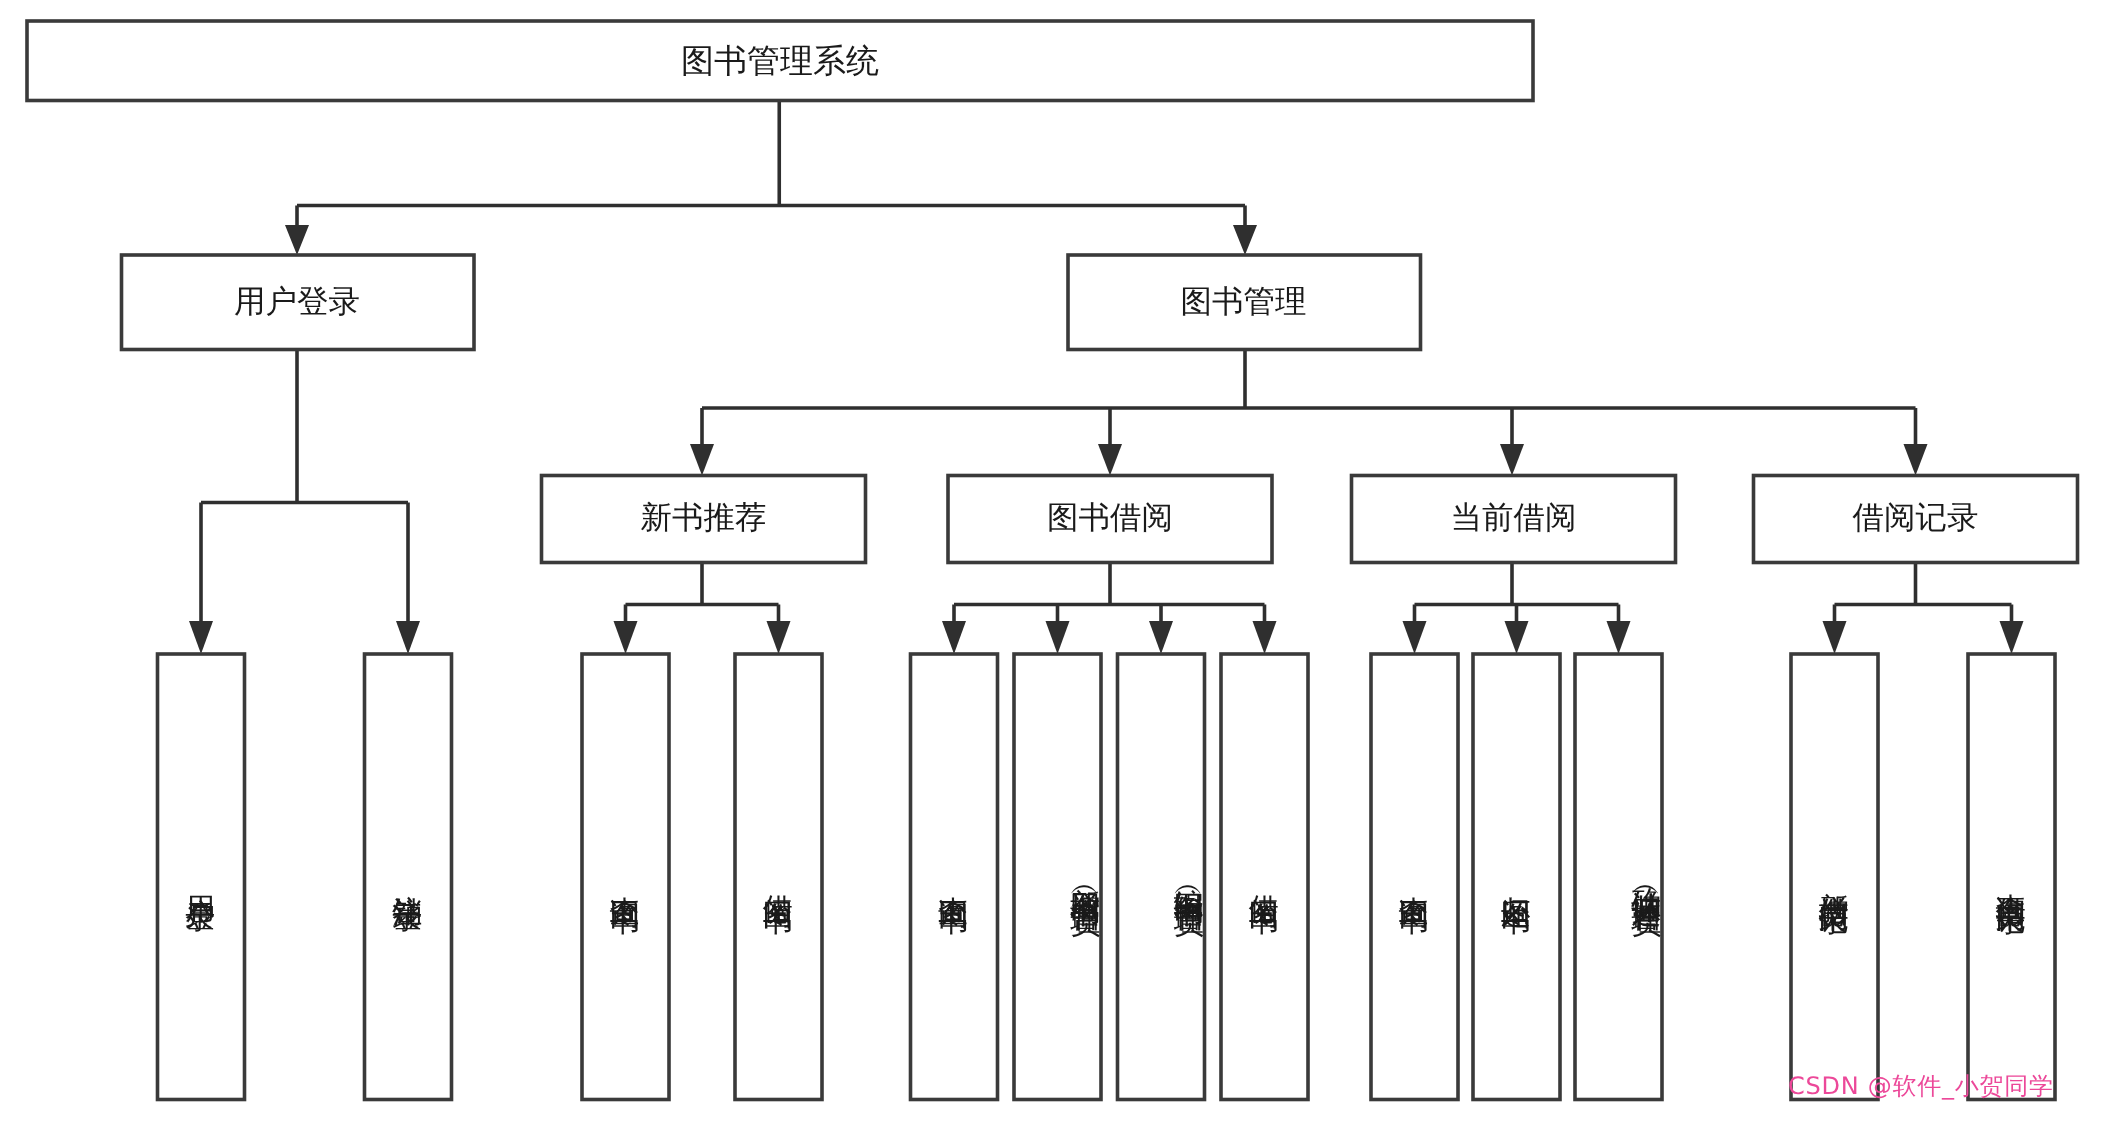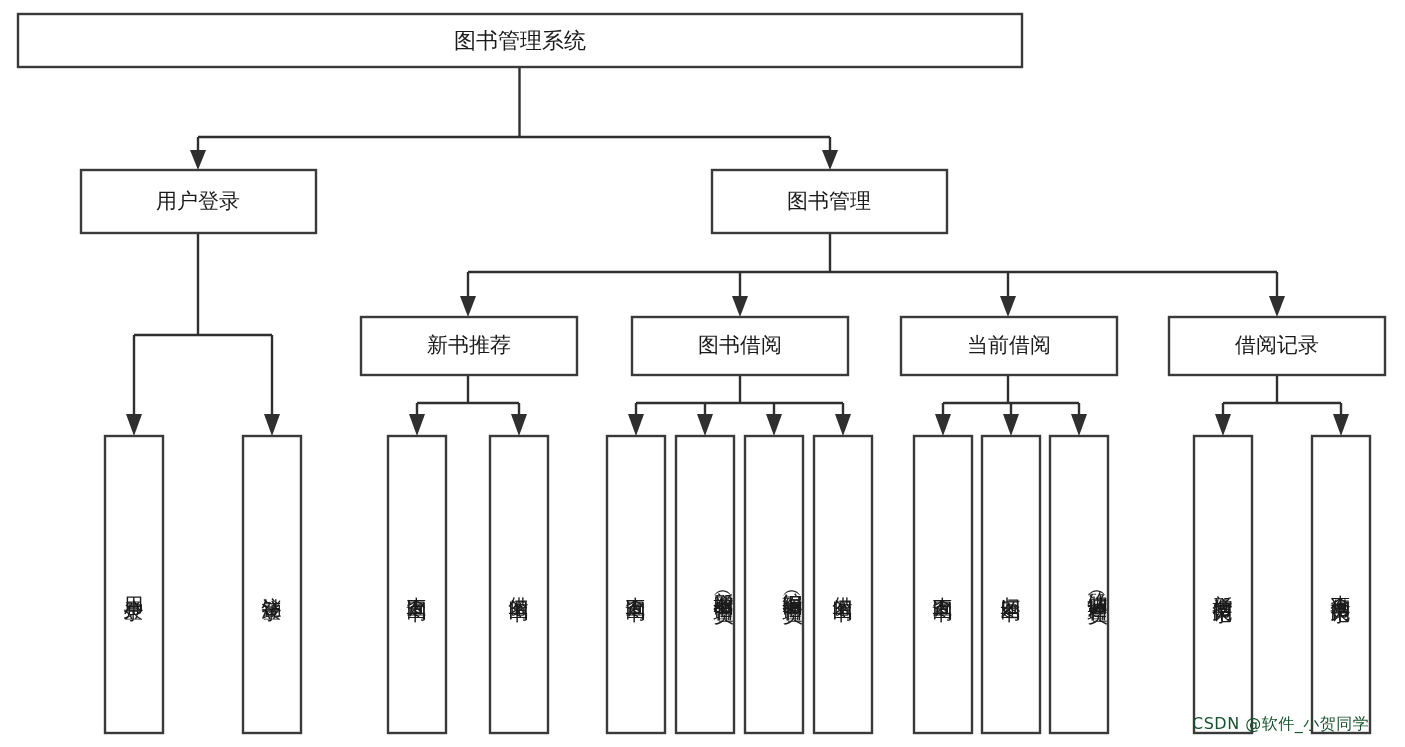--- a/index.html
+++ b/index.html
@@ -70,21 +70,21 @@
     text-align: center;
     pointer-events: none;
     white-space: nowrap;
   }
   .watermark {
     position: absolute;
     left: 1192px;
     top: 714px;
     font-family: "DejaVu Sans", "Liberation Sans", sans-serif;
     font-size: 16px;
-    color: #14532d;
+    color: #ec4899;
     letter-spacing: 0.5px;
     white-space: nowrap;
   }
 </style>
 </head>
 <body>
 
 <div id="diagram-root">
 
   <svg id="tree-svg" viewBox="0 0 1405 747">

